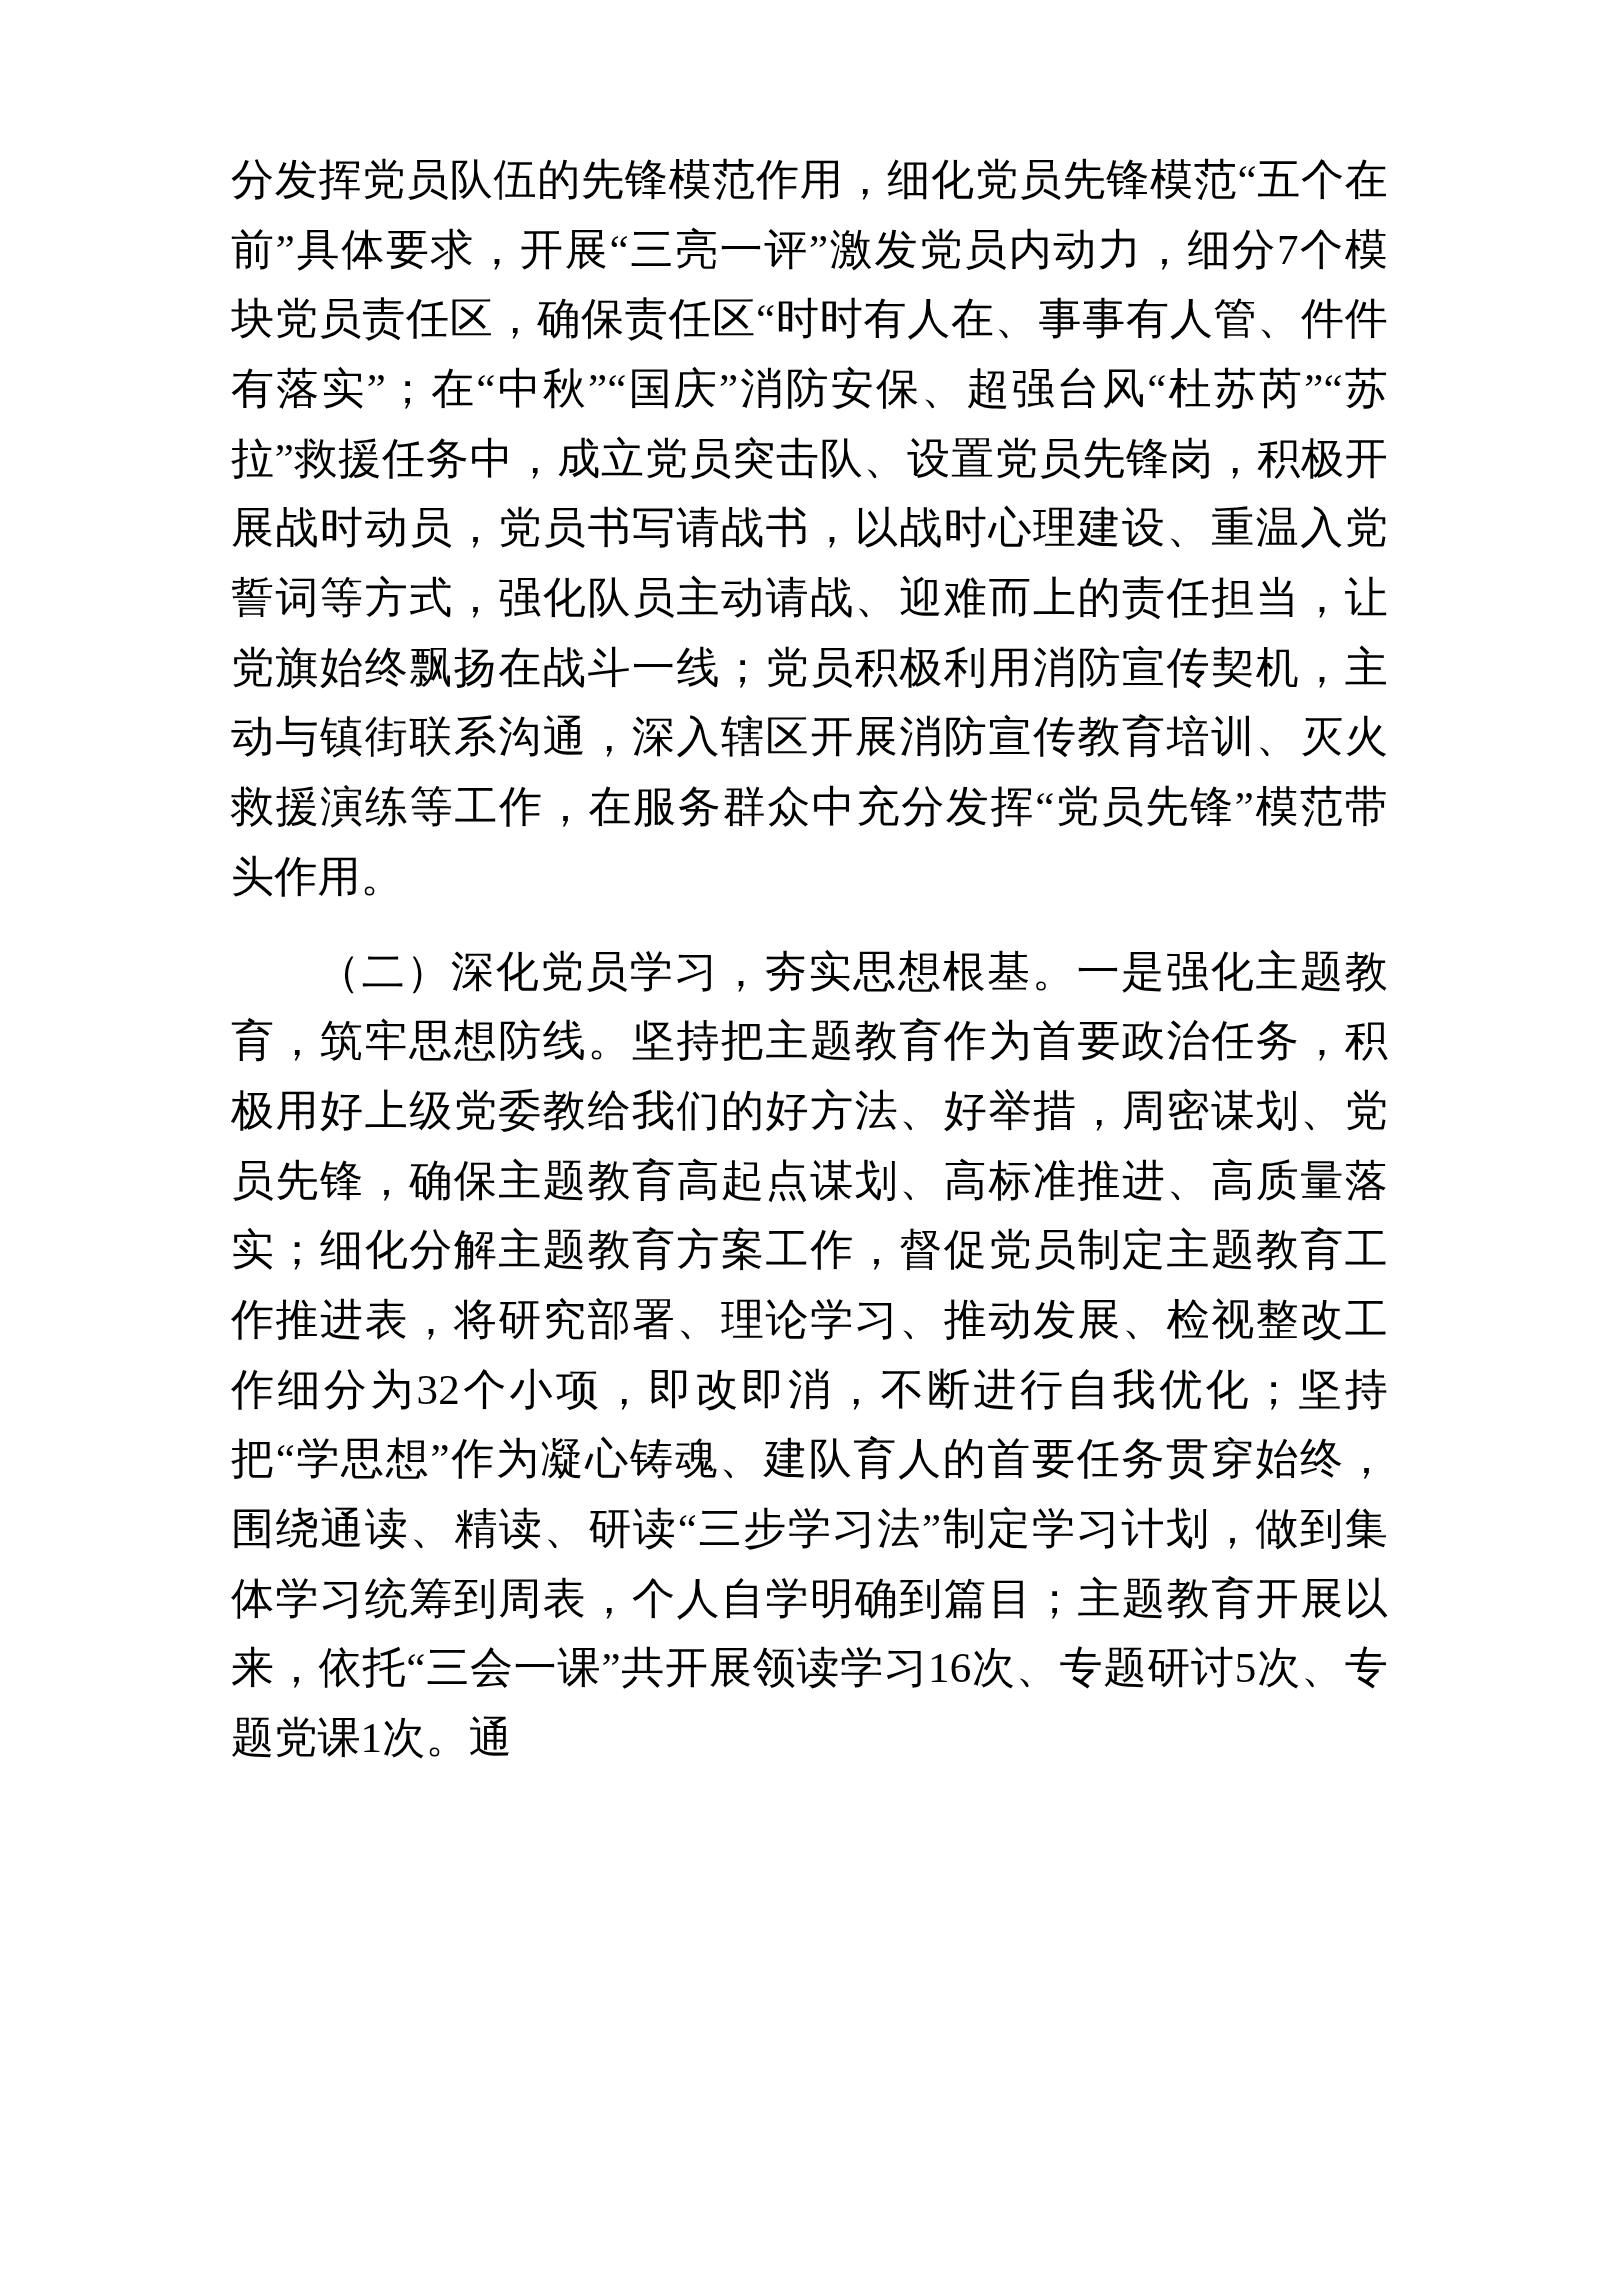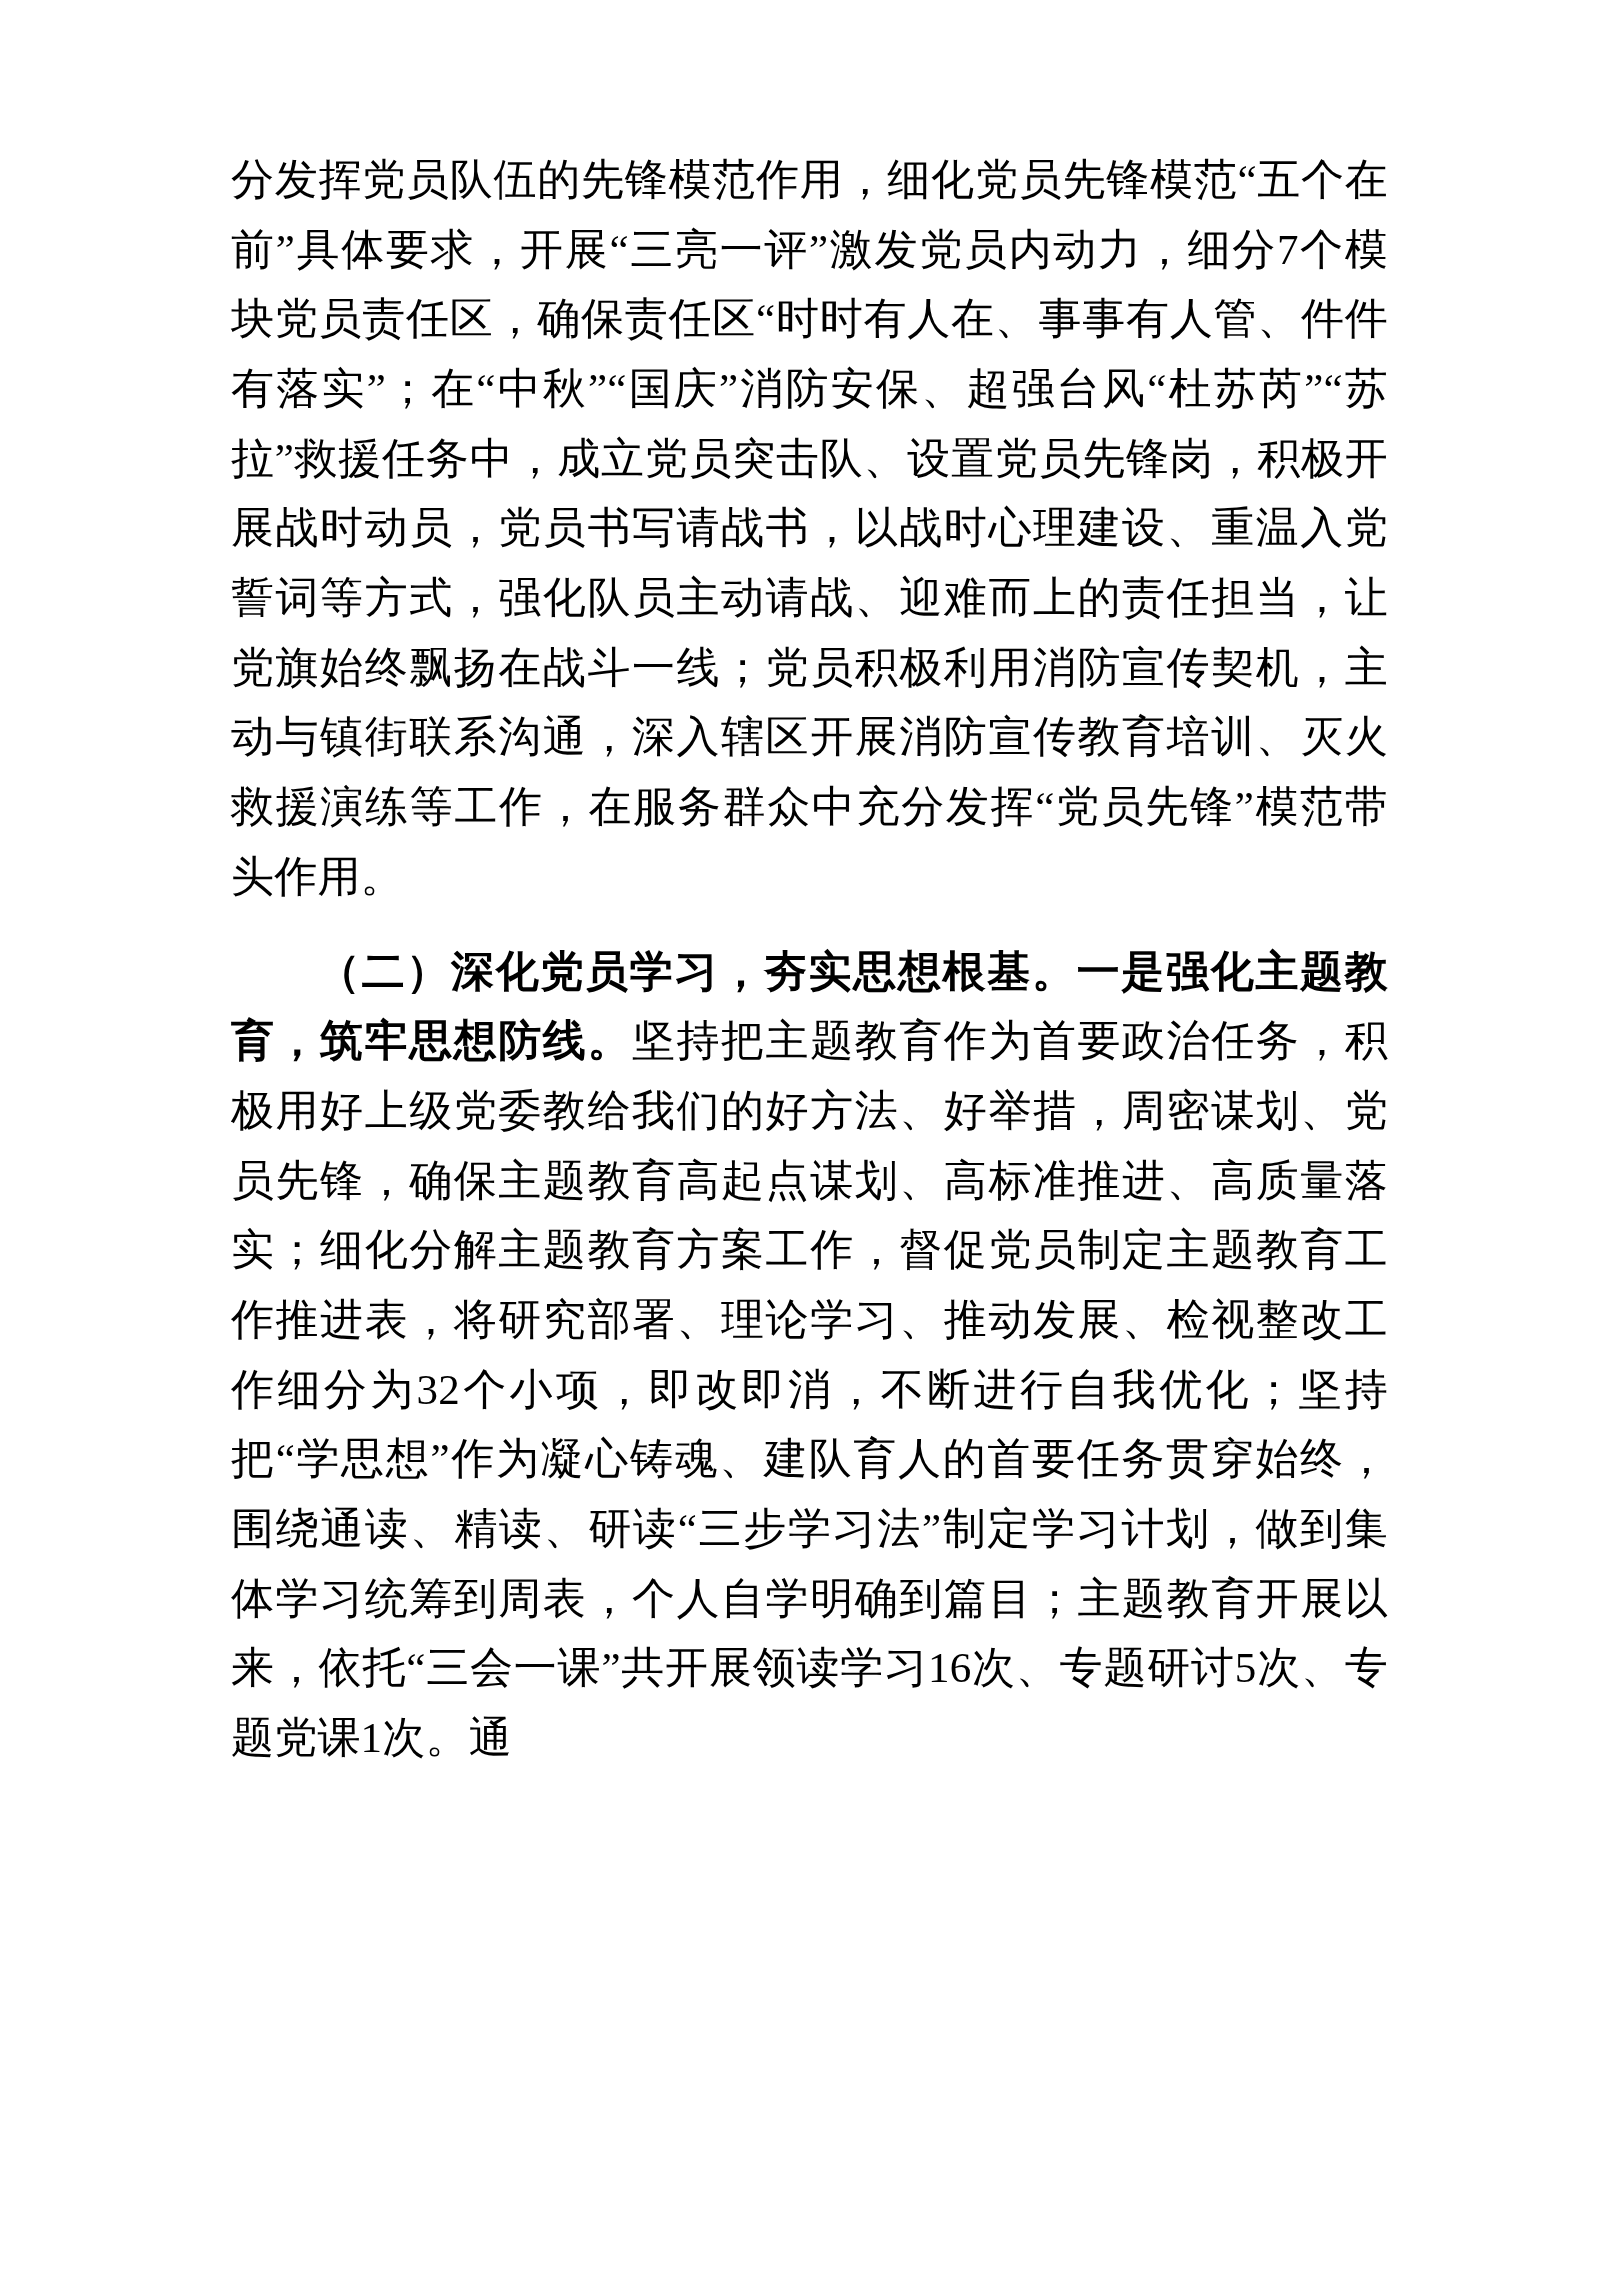--- a/index.html
+++ b/index.html
@@ -34,21 +34,21 @@
     font-family: "Liberation Serif", "DejaVu Serif", serif;
   }
   .para-continued {
     text-indent: 0;
   }
   .para-indent {
     text-indent: 86px;
     margin-top: 25.5px;
   }
   .bold {
-    font-weight: bold;
+    font-weight: normal;
   }
 </style>
 </head>
 <body>
 
 <div class="page">
   <div class="doc-body">
 
     <p class="para-continued">
       <span>分发挥党员队伍的先锋模范作用，细化党员先锋模范“五个在前”具体要求，开展“三亮一评”激发党员内动力，细分7个模块党员责任区，确保责任区“时时有人在、事事有人管、件件有落实”；在“中秋”“国庆”消防安保、超强台风“杜苏芮”“苏拉”救援任务中，成立党员突击队、设置党员先锋岗，积极开展战时动员，党员书写请战书，以战时心理建设、重温入党誓词等方式，强化队员主动请战、迎难而上的责任担当，让党旗始终飘扬在战斗一线；党员积极利用消防宣传契机，主动与镇街联系沟通，深入辖区开展消防宣传教育培训、灭火救援演练等工作，在服务群众中充分发挥“党员先锋”模范带头作用。</span>

